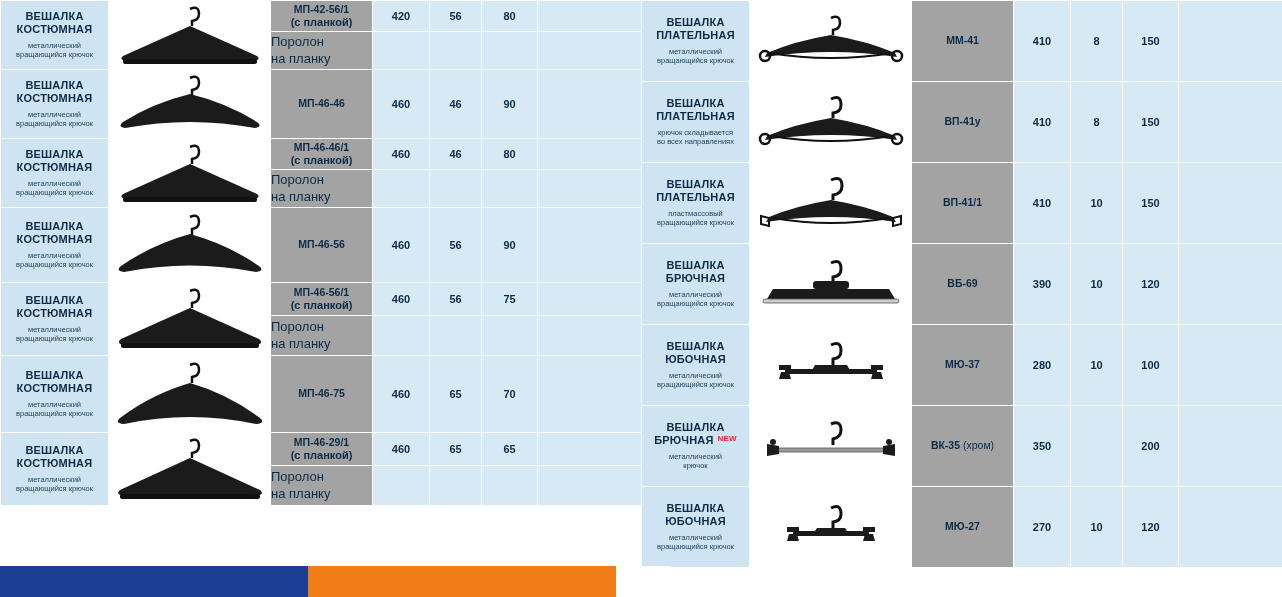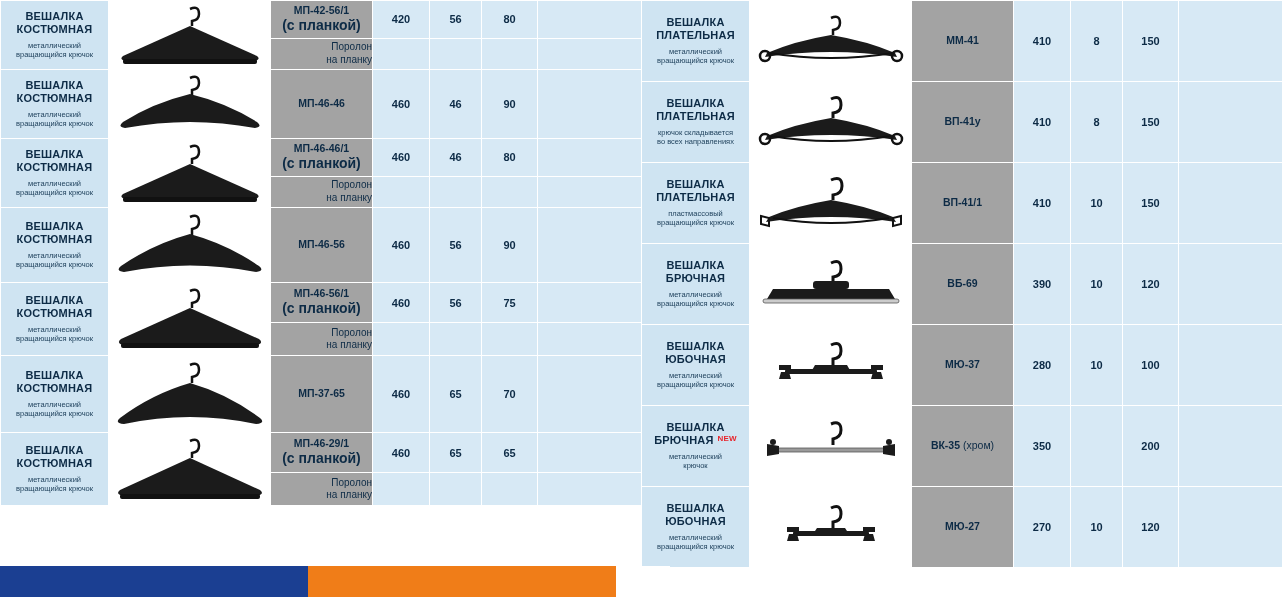--- a/index.html
+++ b/index.html
@@ -74,35 +74,35 @@
   .codecell {
     text-align: center;
     font-size: 10.5px;
     font-weight: bold;
     color: #0d2b46;
     line-height: 1.25;
     padding: 3px 2px;
   }
   .codecell .sub {
     font-weight: bold;
-    font-size: 14px;
+    font-size: 11px;
     display: block;
   }
   .codecell .extra {
     font-weight: normal;
   }
   .numcell {
     text-align: center;
     font-size: 11px;
     font-weight: bold;
     color: #0d2b46;
   }
   .foamcell {
-    text-align: right;
-    font-size: 10px;
+    text-align: left;
+    font-size: 13px;
     color: #0d2b46;
     line-height: 1.25;
     padding: 3px;
   }
   .imgcell {
     text-align: center;
     padding: 2px 0;
     background: #ffffff;
   }
   .imgcell svg { display: block; margin: 0 auto; }
@@ -297,21 +297,21 @@
             <div class="name-title">ВЕШАЛКА КОСТЮМНАЯ</div>
             <div class="name-sub">металлический<br>вращающийся крючок</div>
           </td>
           <td class="c-img imgcell">
             <svg width="150" height="76" viewBox="0 0 150 76" aria-hidden="true">
               <path d="M75 9 q9 -4 9 5 q0 6 -7 7 l0 6" fill="none" stroke="#111" stroke-width="2.5"></path>
               <path d="M75 27 Q113 38 145 62 Q151 67 141 68 Q75 54 9 68 Q-1 67 5 62 Q37 38 75 27 Z" fill="#1b1b1b"></path>
             </svg>
           </td>
           <td class="c-code codecell">
-            <span>МП-37-65</span>
+            <span>МП-46-75</span>
           </td>
           <td class="c-n1 numcell">460</td>
           <td class="c-n2 numcell">65</td>
           <td class="c-n3 numcell">70</td>
           <td class="c-last"></td>
         </tr>
 
         <tr>
           <td class="c-name namecell" rowspan="2">
             <div class="name-title">ВЕШАЛКА КОСТЮМНАЯ</div>

